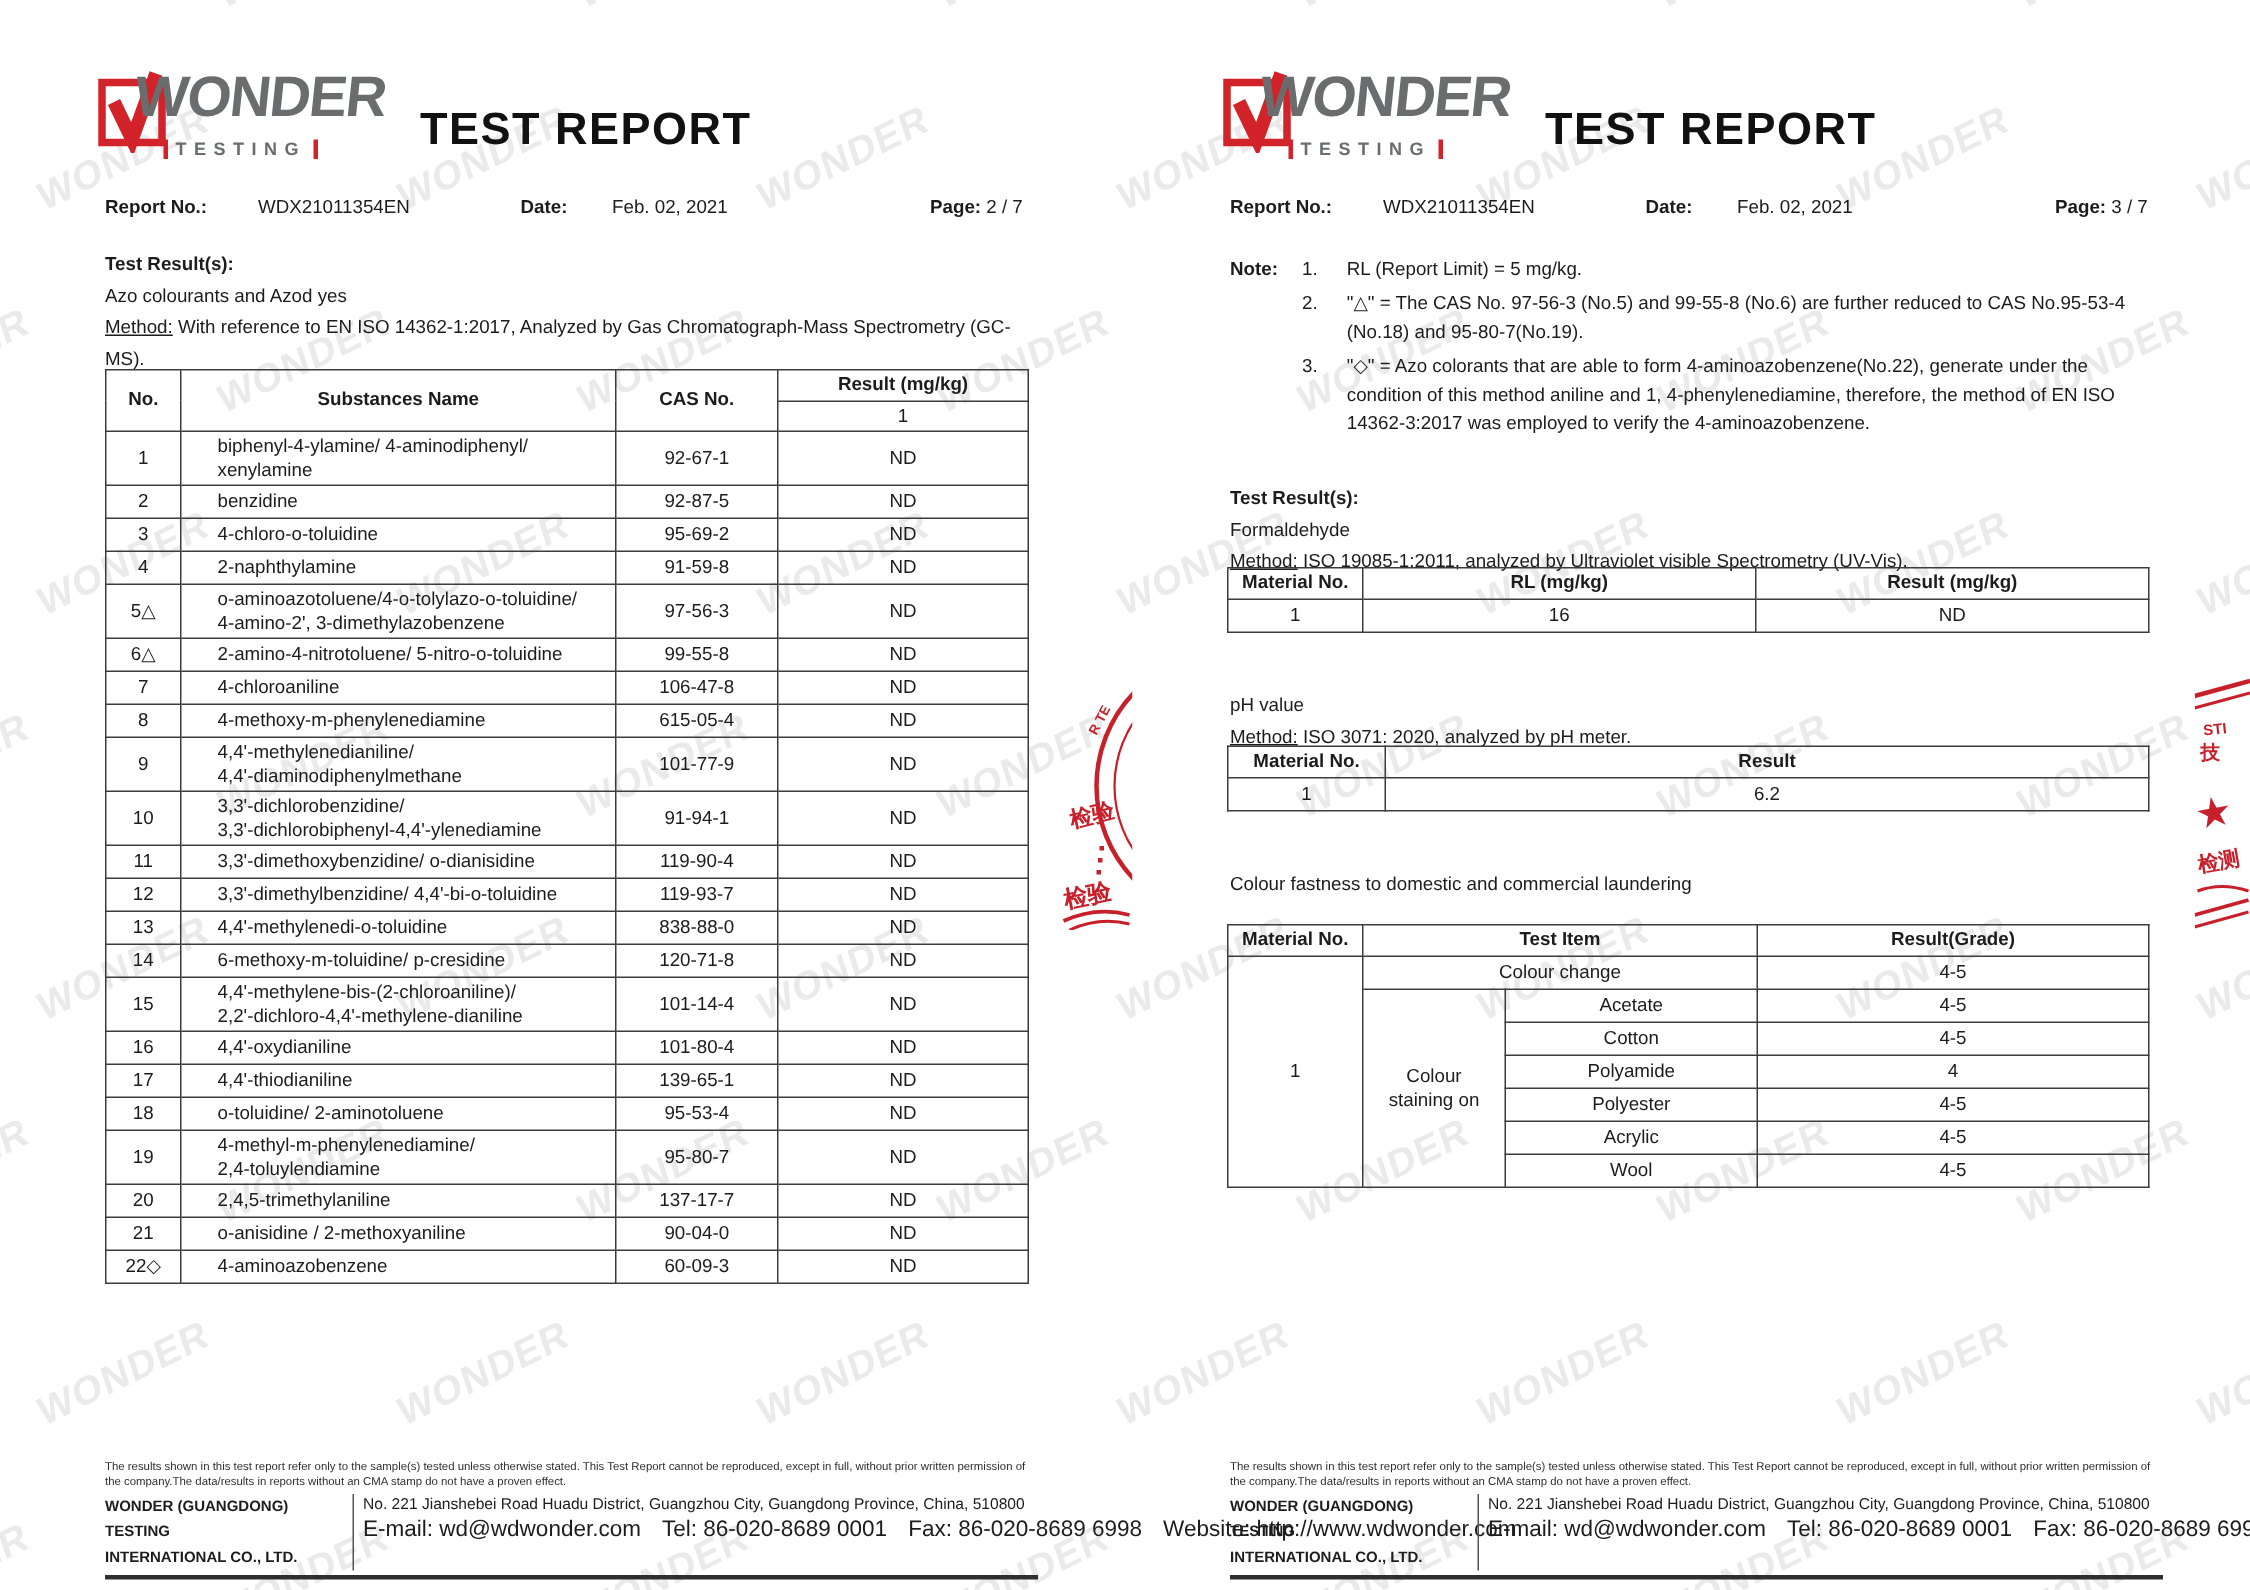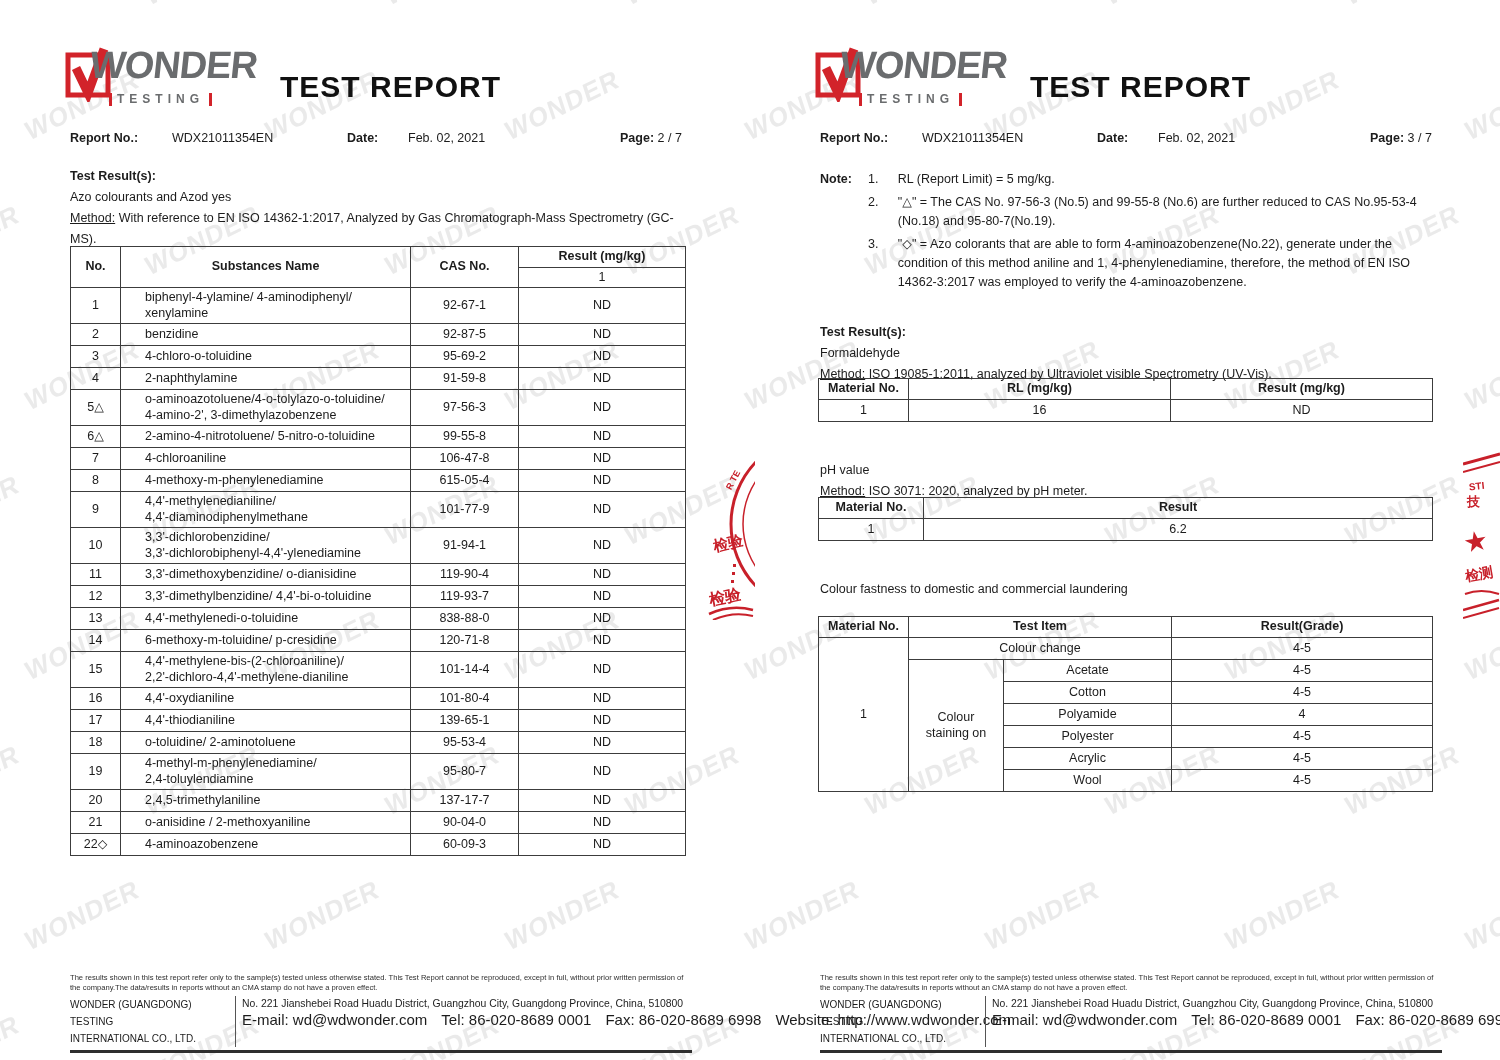--- a/index.html
+++ b/index.html
@@ -50,21 +50,21 @@
   .tbl th{font-weight:bold}
   .tbl td{font-weight:normal}
   .azo tr{height:22px}
   .azo td.name{text-align:left;padding-left:24px}
   .row22{height:22px}
 
   
   .footer{position:absolute;left:70px;top:973px;width:622px}
   .disclaimer{font-size:7.6px;line-height:9.6px;color:#2e2e2e;width:615px}
   .f-cols{display:flex;margin-top:4px;border-bottom:3px solid #2f2f2f;padding-bottom:3px}
-  .f-company{width:165px;font-size:10px;font-weight:normal;line-height:17px;flex-shrink:0}
+  .f-company{width:165px;font-size:10px;font-weight:bold;line-height:17px;flex-shrink:0}
   .f-right{border-left:1px solid #555;padding-left:6px;flex:1}
   .f-addr{font-size:10.4px;line-height:16px}
   .f-contact{font-size:15px;line-height:15px;display:flex;gap:14px;white-space:nowrap}
 
   
   .stamp{position:absolute;z-index:3;overflow:hidden;pointer-events:none}
   .stamp text{font-family:"Liberation Sans",sans-serif;font-weight:bold}
 </style>
 </head>
 <body>

